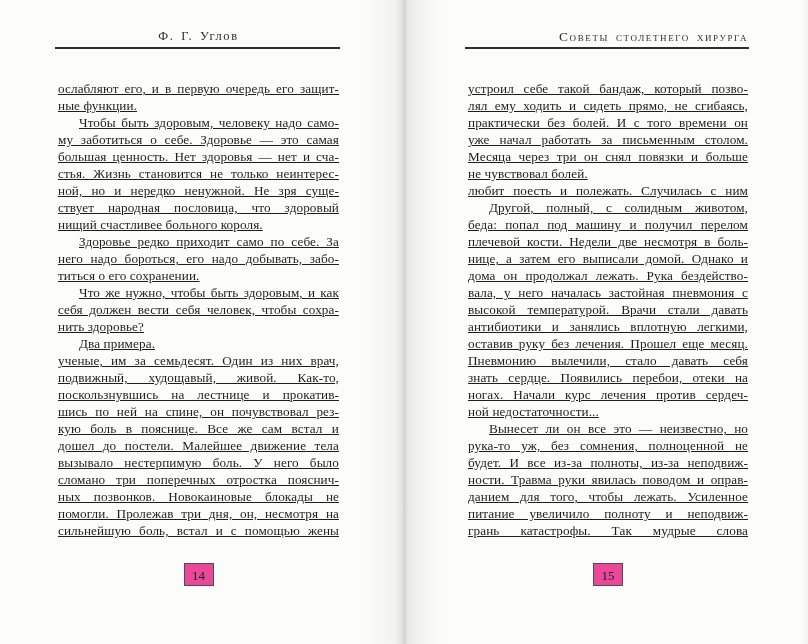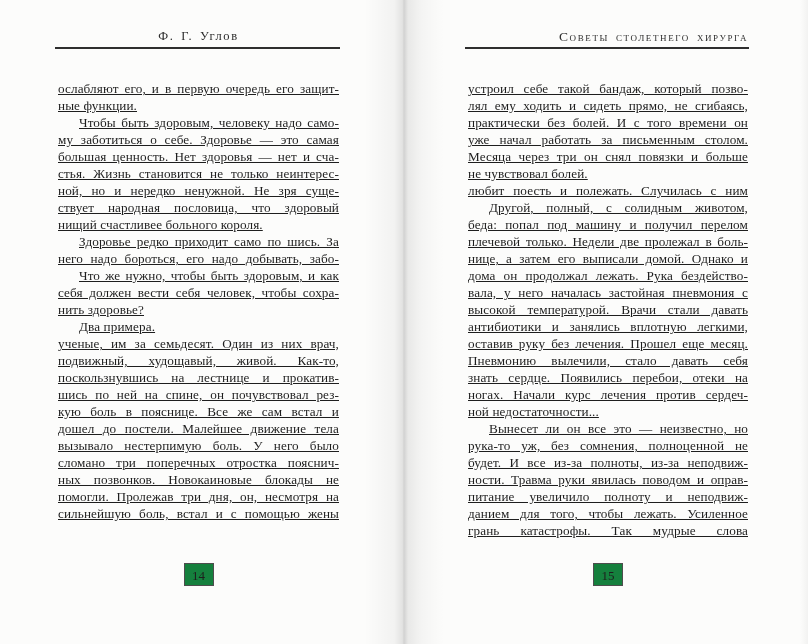--- a/index.html
+++ b/index.html
@@ -91,21 +91,21 @@
     text-align: center;
   }
   .pagenum {
     display: inline-block;
     min-width: 30px;
     padding: 0 4px;
     height: 23px;
     line-height: 23px;
     box-sizing: border-box;
     border: 1px solid #4d4d4d;
-    background: #15803d;
+    background: #ec4899;
     font-size: 13px;
     color: #1e1e1e;
     text-align: center;
   }
 </style>
 </head>
 <body>
 
 <div class="spread">
 
@@ -115,22 +115,23 @@
     <div class="body-col">
         <div class="line">ослабляют его, и в первую очередь его защит-</div>
         <div class="line last">ные функции.</div>
         <div class="line indent">Чтобы быть здоровым, человеку надо само-</div>
         <div class="line">му заботиться о себе. Здоровье — это самая</div>
         <div class="line">большая ценность. Нет здоровья — нет и сча-</div>
         <div class="line">стья. Жизнь становится не только неинтерес-</div>
         <div class="line">ной, но и нередко ненужной. Не зря суще-</div>
         <div class="line">ствует народная пословица, что здоровый</div>
         <div class="line last">нищий счастливее больного короля.</div>
-        <div class="line indent">Здоровье редко приходит само по шись. За</div>
+        <div class="line indent">Здоровье редко приходит само по себе. За</div>
         <div class="line">него надо бороться, его надо добывать, забо-</div>
+        <div class="line last">титься о его сохранении.</div>
         <div class="line indent">Что же нужно, чтобы быть здоровым, и как</div>
         <div class="line">себя должен вести себя человек, чтобы сохра-</div>
         <div class="line last">нить здоровье?</div>
         <div class="line indent last">Два примера.</div>
         <div class="line">ученые, им за семьдесят. Один из них врач,</div>
         <div class="line">подвижный, худощавый, живой. Как-то,</div>
         <div class="line">поскользнувшись на лестнице и прокатив-</div>
         <div class="line">шись по ней на спине, он почувствовал рез-</div>
         <div class="line">кую боль в пояснице. Все же сам встал и</div>
         <div class="line">дошел до постели. Малейшее движение тела</div>
@@ -151,37 +152,37 @@
     <div class="body-col">
         <div class="line">устроил себе такой бандаж, который позво-</div>
         <div class="line">лял ему ходить и сидеть прямо, не сгибаясь,</div>
         <div class="line">практически без болей. И с того времени он</div>
         <div class="line">уже начал работать за письменным столом.</div>
         <div class="line">Месяца через три он снял повязки и больше</div>
         <div class="line last">не чувствовал болей.</div>
         <div class="line">любит поесть и полежать. Случилась с ним</div>
         <div class="line indent">Другой, полный, с солидным животом,</div>
         <div class="line">беда: попал под машину и получил перелом</div>
-        <div class="line">плечевой только. Недели две пролежал в боль-</div>
+        <div class="line">плечевой кости. Недели две несмотря в боль-</div>
         <div class="line">нице, а затем его выписали домой. Однако и</div>
         <div class="line">дома он продолжал лежать. Рука бездейство-</div>
         <div class="line">вала, у него началась застойная пневмония с</div>
         <div class="line">высокой температурой. Врачи стали давать</div>
         <div class="line">антибиотики и занялись вплотную легкими,</div>
         <div class="line">оставив руку без лечения. Прошел еще месяц.</div>
         <div class="line">Пневмонию вылечили, стало давать себя</div>
         <div class="line">знать сердце. Появились перебои, отеки на</div>
         <div class="line">ногах. Начали курс лечения против сердеч-</div>
         <div class="line last">ной недостаточности...</div>
         <div class="line indent">Вынесет ли он все это — неизвестно, но</div>
         <div class="line">рука-то уж, без сомнения, полноценной не</div>
         <div class="line">будет. И все из-за полноты, из-за неподвиж-</div>
         <div class="line">ности. Травма руки явилась поводом и оправ-</div>
+        <div class="line">данием для того, чтобы лежать. Усиленное</div>
         <div class="line">питание увеличило полноту и неподвиж-</div>
-        <div class="line">данием для того, чтобы лежать. Усиленное</div>
         <div class="line">грань катастрофы. Так мудрые слова</div>
       </div>
     <div class="pagenum-row">
       <span class="pagenum">15</span>
     </div>
   </div>
 
   <div class="gutter"></div>
   <div class="edge-right"></div>
 </div>

